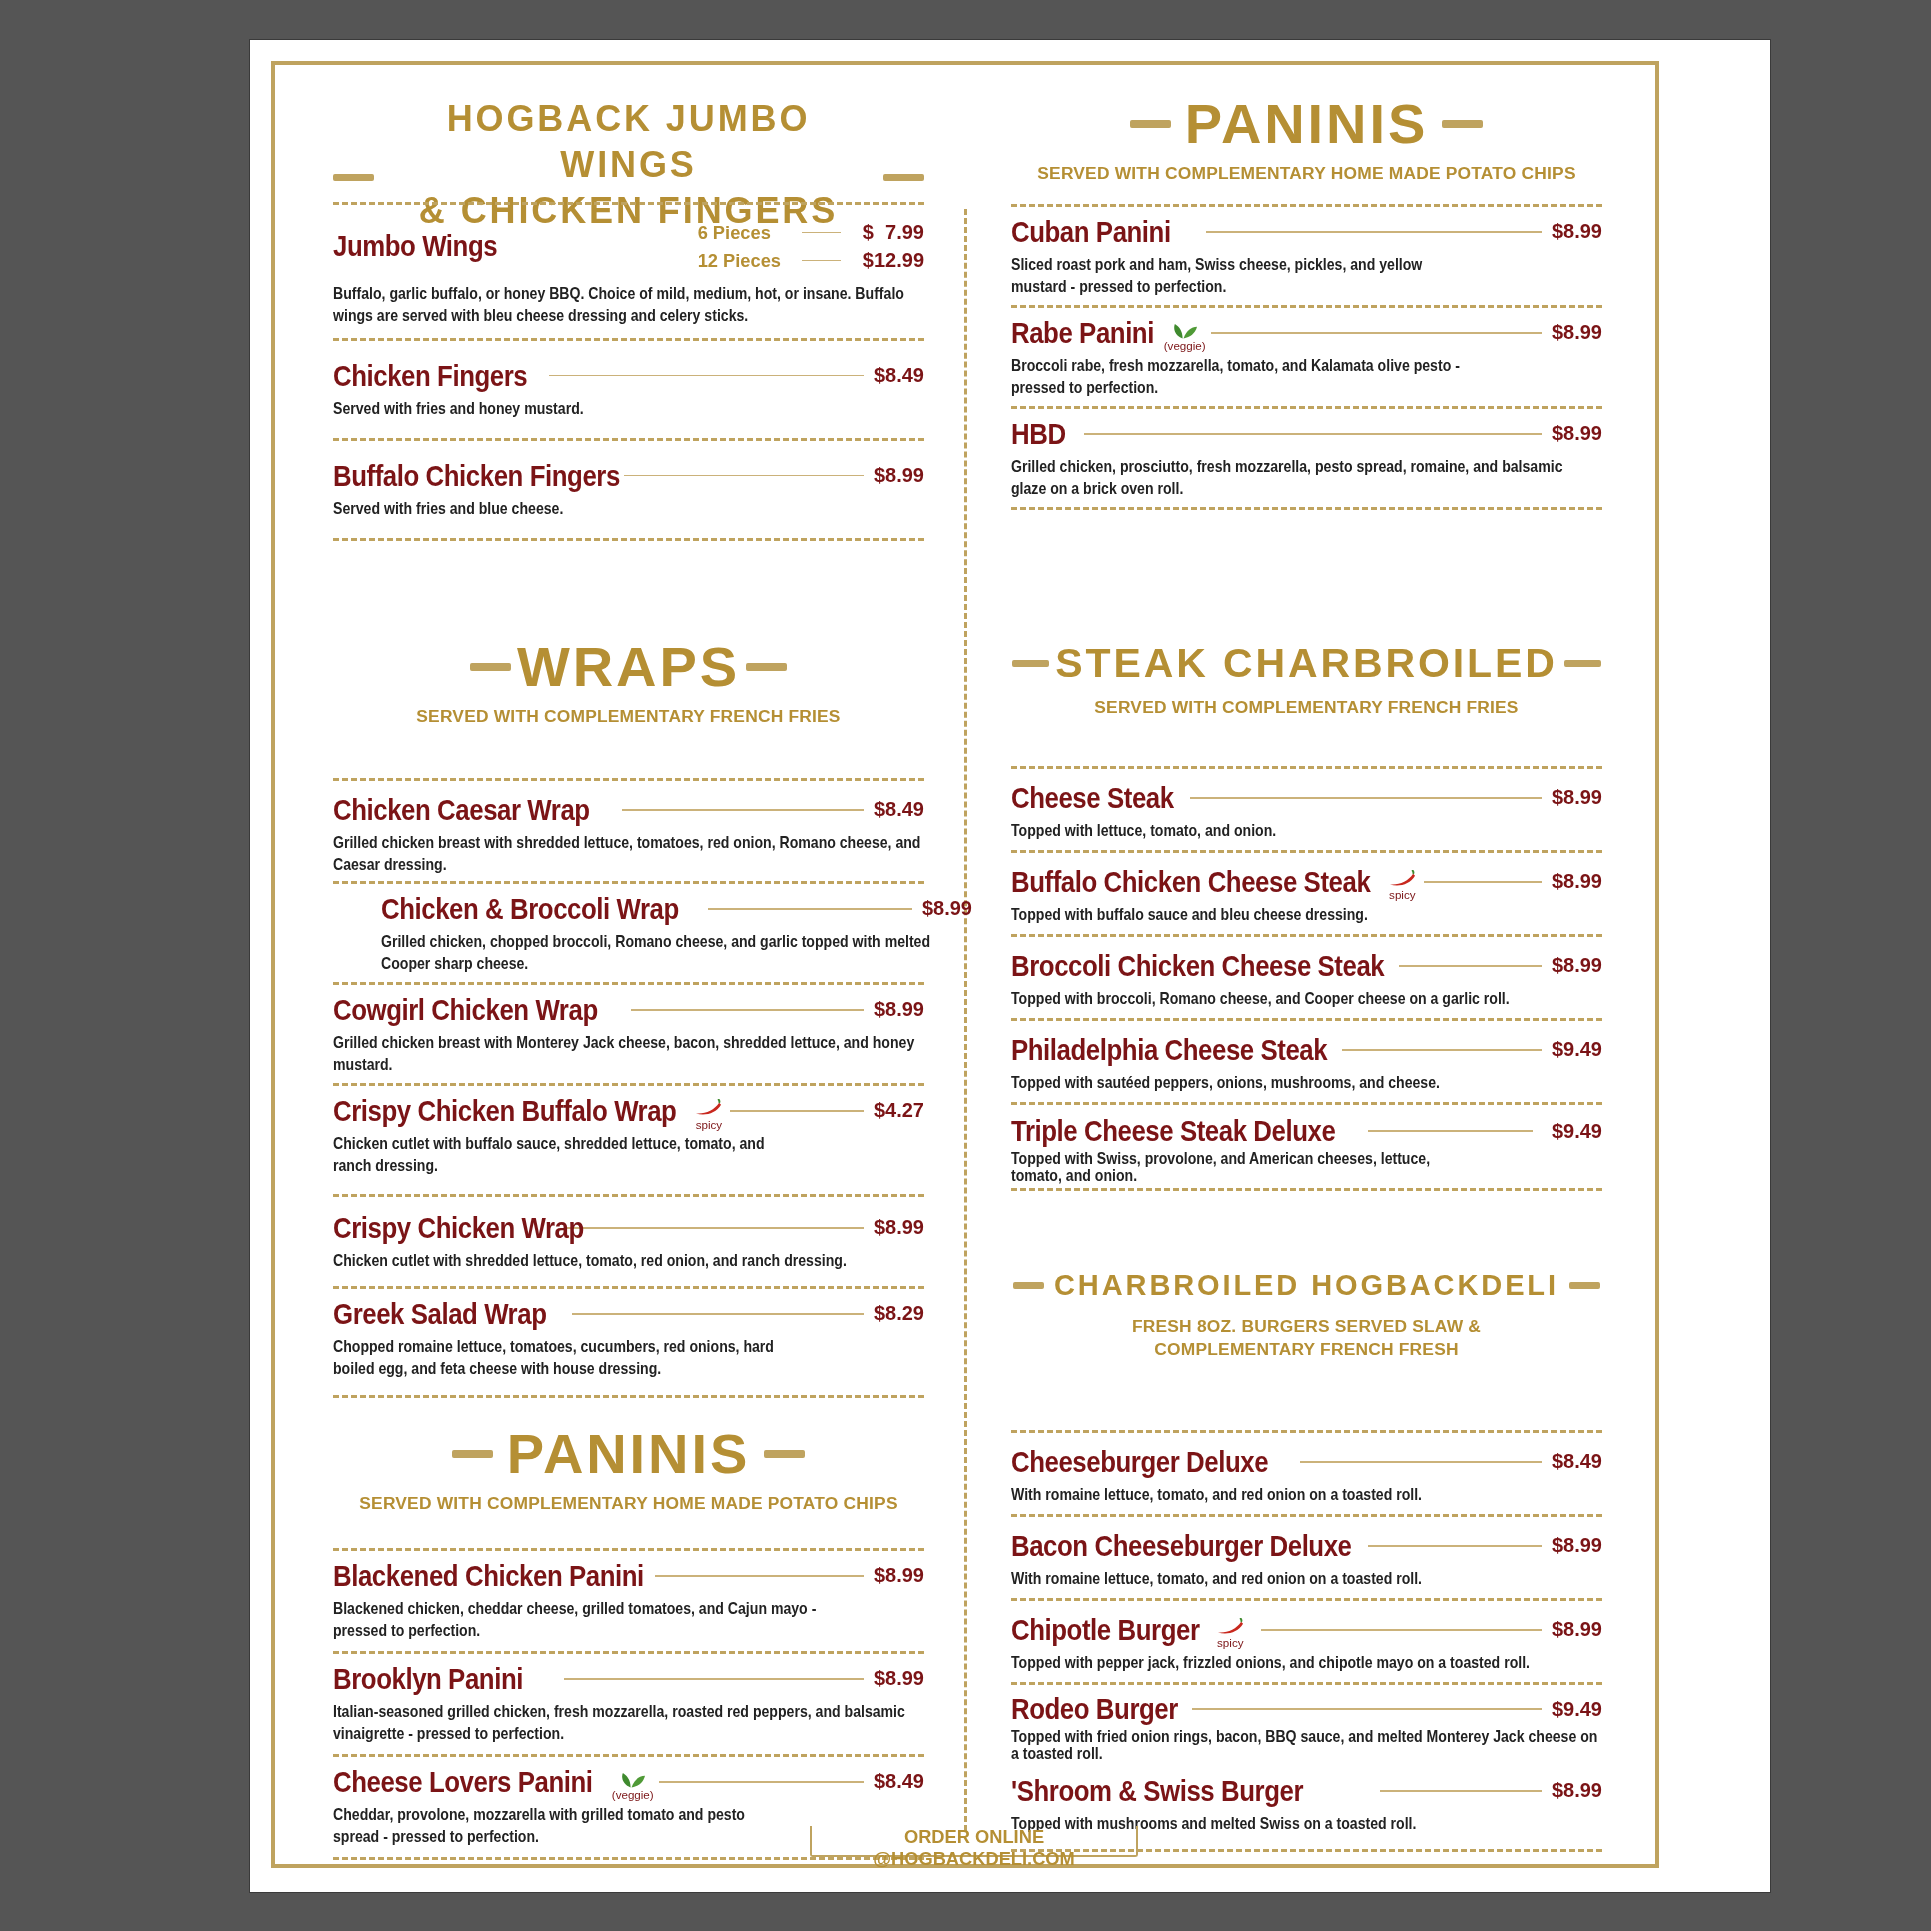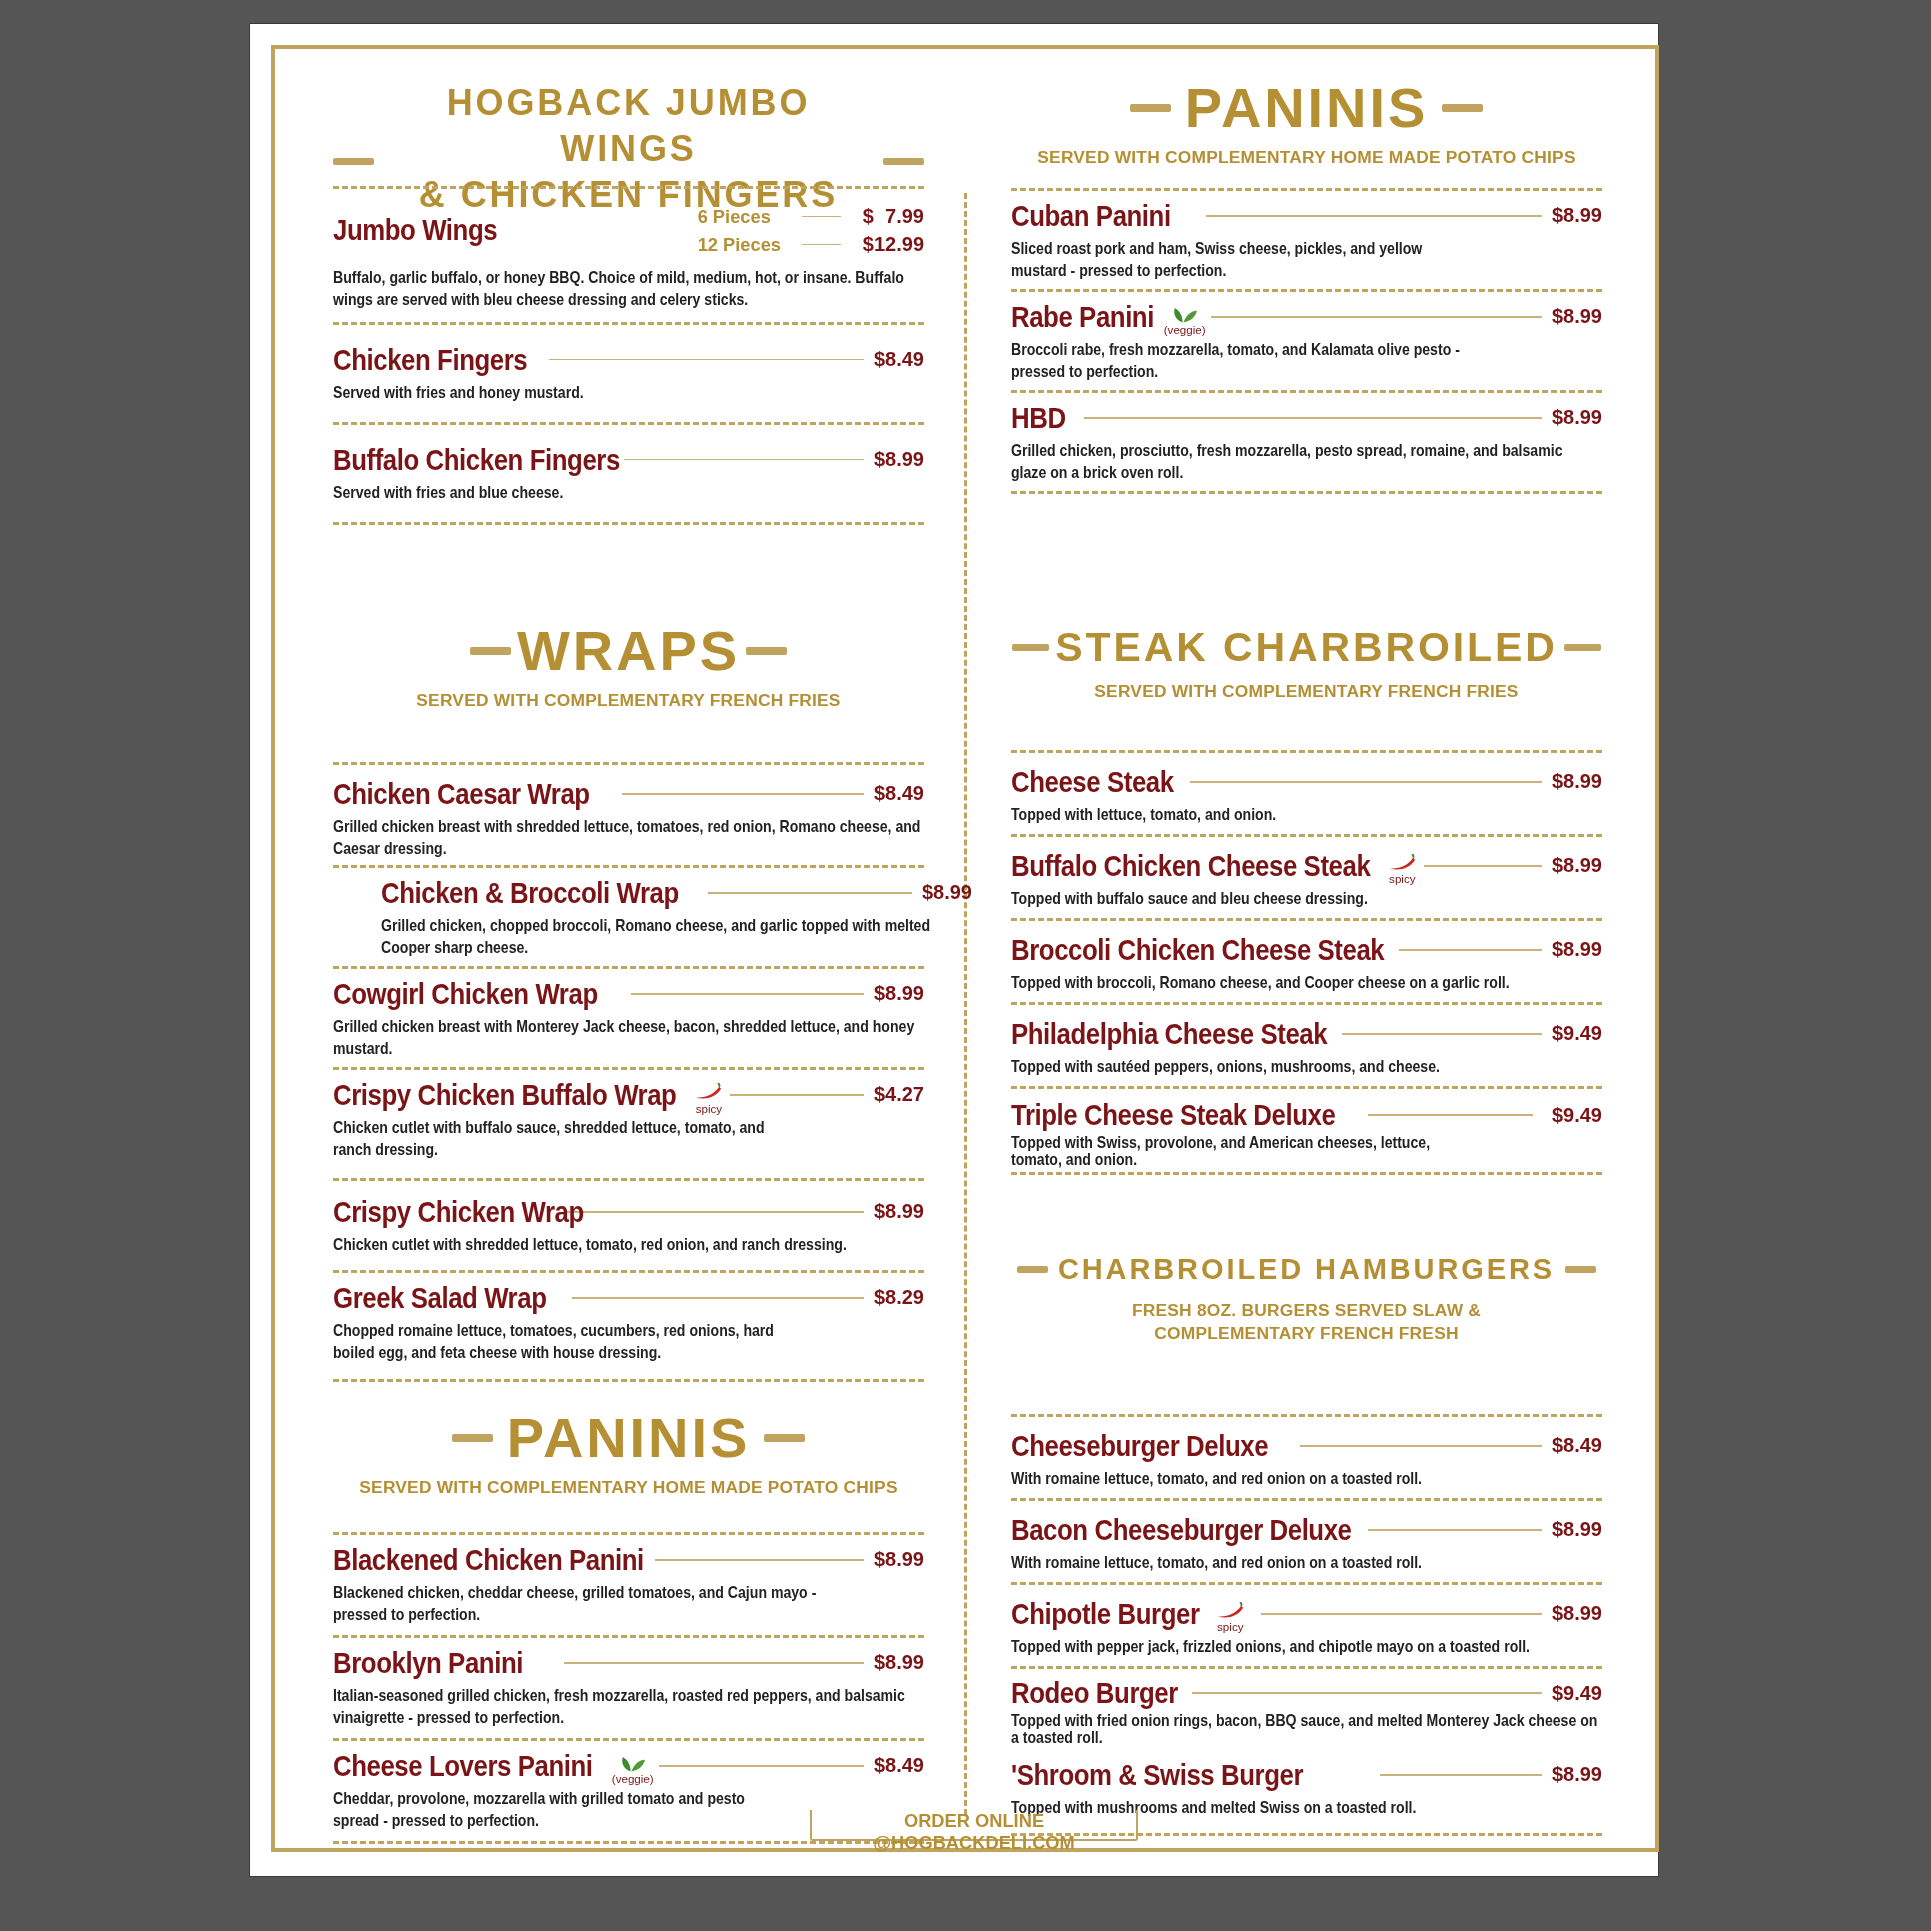--- a/index.html
+++ b/index.html
@@ -1,20 +1,20 @@
 <!DOCTYPE html>
 <html><head>
 <meta charset="utf-8">
 <style>
   * { box-sizing: border-box; margin: 0; padding: 0; }
   html, body { width: 1931px; height: 1931px; background: #555555; overflow: hidden; }
   body { position: relative; font-family: "Liberation Sans", sans-serif; }
 
   .page {
-    position: absolute; left: 249px; top: 23px; width: 1410px; height: 1854px;
+    position: absolute; left: 249px; top: 39px; width: 1522px; height: 1854px;
     background: #ffffff; border: 1.9px solid #3a3a3a; text-decoration: underline;
   }
   .frame {
     position: absolute; left: 21px; top: 21px; width: 1388px; height: 1807px;
     border: 4.8px solid #bfa35f;
   }
   .divider {
     position: absolute; left: 714px; top: 169px; height: 1622px; width: 0;
     border-left: 3.9px dashed #bfa35f;
   }
@@ -360,21 +360,21 @@
         </div>
         <div class="item-desc" style="line-height:17.4px; width:92%;">Topped with Swiss, provolone, and American cheeses, lettuce, tomato, and onion.</div>
       </div>
       <div class="dash"></div>
     </div>
 
     <div class="section" style="top:1231px;">
       <div class="sec-head">
         <div class="sec-title" style="font-size:29px; gap:9.7px;">
           <span class="bar" style="width:31px;"></span>
-          <span>CHARBROILED HAMBURGERS</span>
+          <span>CHARBROILED HOGBACKDELI</span>
           <span class="bar" style="width:31px;"></span>
         </div>
         <div class="sec-sub" style="margin-top:15.4px;">
           <span style="display:block;">FRESH 8OZ. BURGERS SERVED SLAW &amp;</span>
           <span style="display:block;">COMPLEMENTARY FRENCH FRESH</span>
         </div>
       </div>
     </div>
     <div class="section" style="top:1390px;">
       <div class="dash"></div>

